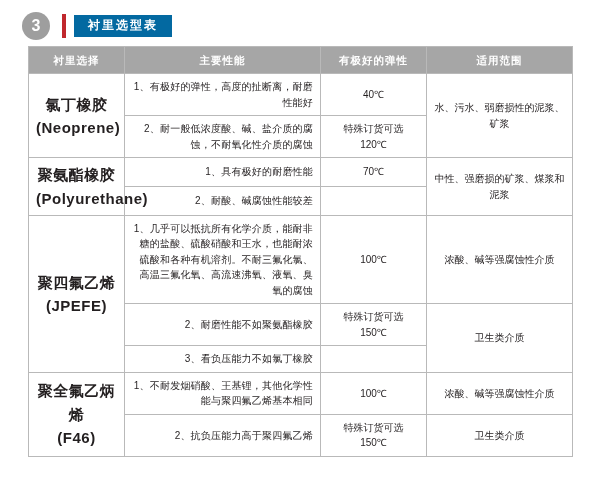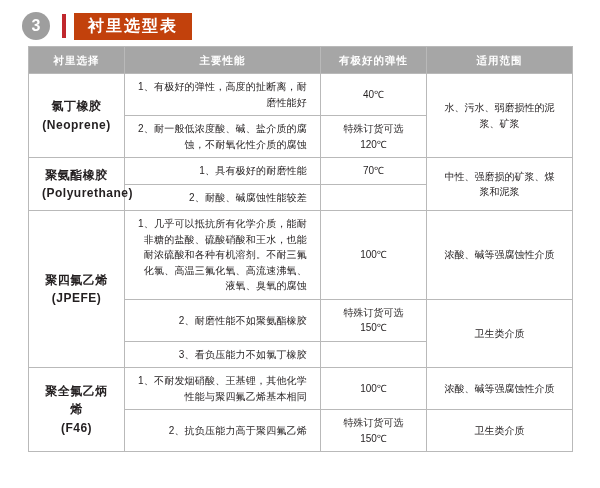--- a/index.html
+++ b/index.html
@@ -48,23 +48,23 @@
     align-items: center;
     margin-left: 12px;
   }
   .title-bar {
     width: 4px;
     height: 24px;
     background: #c0272d;
     margin-right: 8px;
   }
   .title-text {
-    background: #c2410c;
+    background: #0369a1;
     color: #ffffff;
-    font-size: 16px;
+    font-size: 12px;
     font-weight: bold;
     letter-spacing: 2px;
     padding: 3px 14px 4px 14px;
     line-height: 1.25;
     white-space: nowrap;
   }
 
   
   .table-wrap {
     padding: 4px 28px 0 28px;
@@ -73,21 +73,21 @@
   table.spec {
     border-collapse: collapse;
     width: 544px;
     table-layout: fixed;
     font-size: 10px;
   }
   table.spec th,
   table.spec td {
     border: 1px solid #b9b9b9;
     vertical-align: middle;
-    padding: 5px 13px;
+    padding: 5px 7px;
     line-height: 1.55;
     box-sizing: border-box;
   }
   thead th {
     background: #a6a6a6;
     color: #ffffff;
     font-size: 10.5px;
     font-weight: bold;
     text-align: center;
     letter-spacing: 1px;
@@ -95,21 +95,21 @@
     padding: 4px 3px;
   }
   .col-lining   { width: 96px; }
   .col-perf     { width: 196px; }
   .col-temp     { width: 106px; }
   .col-scope    { width: 146px; }
 
   td.lining {
     text-align: center;
     font-weight: bold;
-    font-size: 12px;
+    font-size: 15px;
     line-height: 1.6;
     letter-spacing: 0.5px;
   }
   td.perf {
     text-align: right;
     font-size: 10px;
     letter-spacing: 0.2px;
   }
   td.temp {
     text-align: center;

